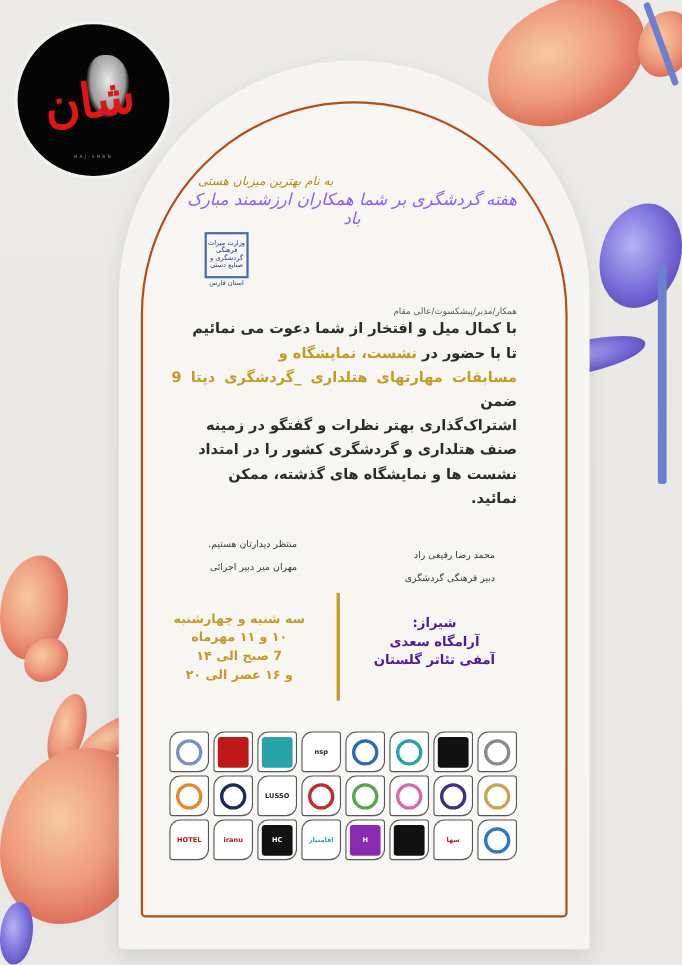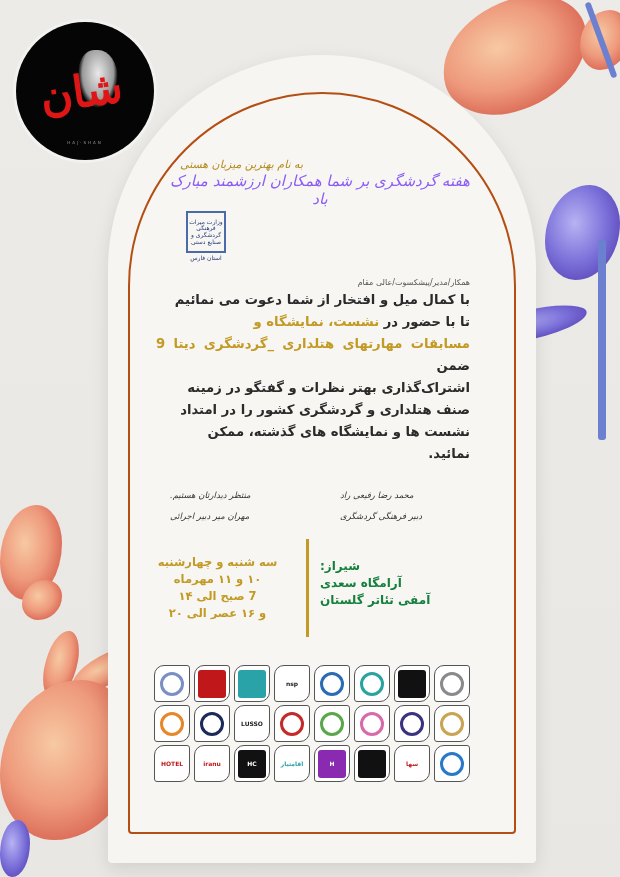--- a/index.html
+++ b/index.html
@@ -17,25 +17,25 @@
   .stem{position:absolute;background:#6d7fcf;border-radius:3px;}
   .header-small{position:absolute;left:180px;top:158px;width:290px;text-align:left;font-family:"DejaVu Serif",serif;font-style:italic;font-size:11px;color:#b38b1e;direction:rtl;}
   .header-big{position:absolute;left:170px;top:172px;width:300px;text-align:center;font-family:"DejaVu Serif",serif;font-style:italic;font-size:15px;color:#8b5cf6;direction:rtl;}
   .ministry-logo{position:absolute;left:186px;top:211px;width:40px;height:42px;border:2px solid #4a6aa8;box-sizing:border-box;display:flex;align-items:center;justify-content:center;font-size:6px;color:#233a7a;line-height:1.1;text-align:center;direction:rtl;}
   .ministry-caption{position:absolute;left:180px;top:254px;width:52px;text-align:center;font-size:6px;color:#233a7a;direction:rtl;}
   .body-text{position:absolute;left:156px;top:277px;width:314px;direction:rtl;text-align:right;color:#222;}
   .recipients{font-size:8px;color:#555;line-height:12px;}
   .salutation{font-size:13px;font-weight:bold;color:#1f1f1f;line-height:18px;}
   .para{font-size:13.2px;font-weight:bold;line-height:22px;text-align:justify;text-align-last:right;color:#2a2a2a;}
   .para .hl{color:#c29a24;}
-  .sig{position:absolute;font-size:8.5px;color:#333;direction:rtl;text-align:left;line-height:21px;font-style:italic;}
-  .sig-right{left:340px;top:485px;width:110px;}
+  .sig{position:absolute;font-size:8.5px;color:#333;direction:rtl;text-align:right;line-height:21px;}
+  .sig-right{left:340px;top:495px;width:110px;}
   .sig-left{left:170px;top:485px;width:100px;}
   .event-left{position:absolute;left:155px;top:554px;width:125px;direction:rtl;text-align:center;font-size:11.5px;font-weight:bold;color:#c29a24;line-height:17px;}
-  .event-right{position:absolute;left:320px;top:558px;width:150px;direction:rtl;text-align:left;font-size:12px;font-weight:bold;color:#15803d;line-height:17px;}
+  .event-right{position:absolute;left:320px;top:558px;width:150px;direction:rtl;text-align:center;font-size:12px;font-weight:bold;color:#4c1d95;line-height:17px;}
   .divider{position:absolute;left:306px;top:539px;width:3px;height:98px;background:#c29a24;}
   .sponsors{position:absolute;left:154px;top:665px;width:316px;display:grid;grid-template-columns:repeat(8,36px);grid-auto-rows:37px;gap:3px 4px;direction:rtl;}
   .sp{border:1.5px solid #555;border-radius:10px 3px 10px 3px;background:#fff;box-sizing:border-box;display:flex;align-items:center;justify-content:center;font-size:6px;font-weight:bold;overflow:hidden;}
   .sp .mk{width:24px;height:24px;border-radius:50%;display:flex;align-items:center;justify-content:center;color:#fff;font-size:6px;}
 </style>
 </head>
 <body>
 
 <div class="bg"></div>
 

